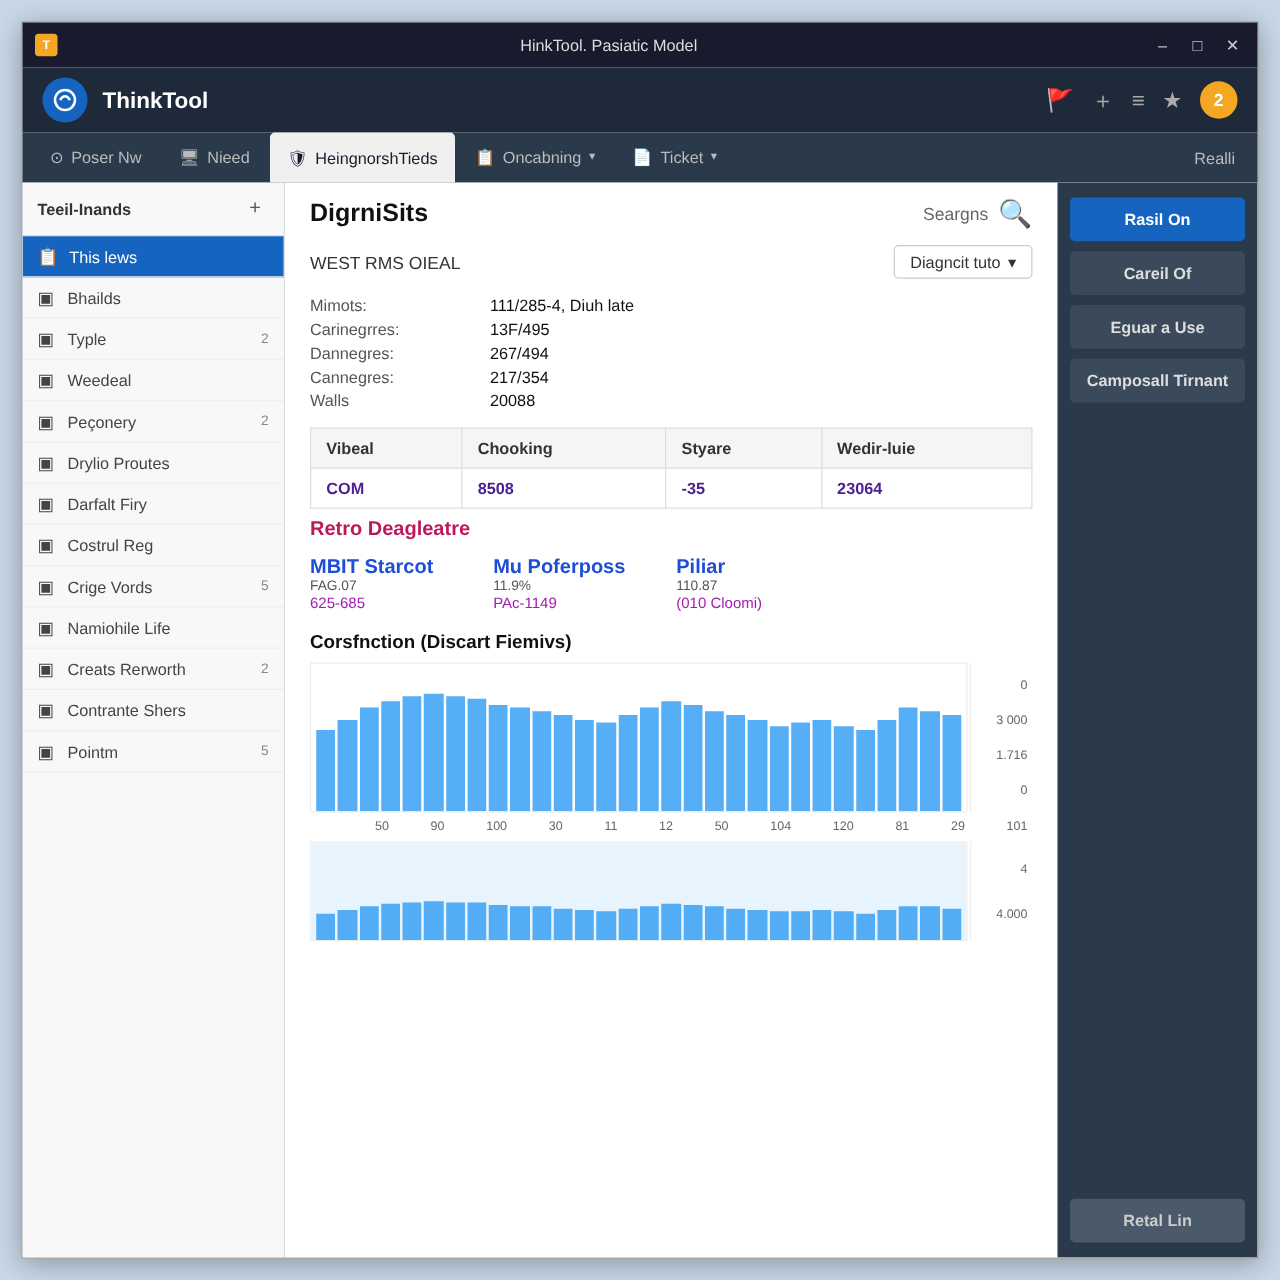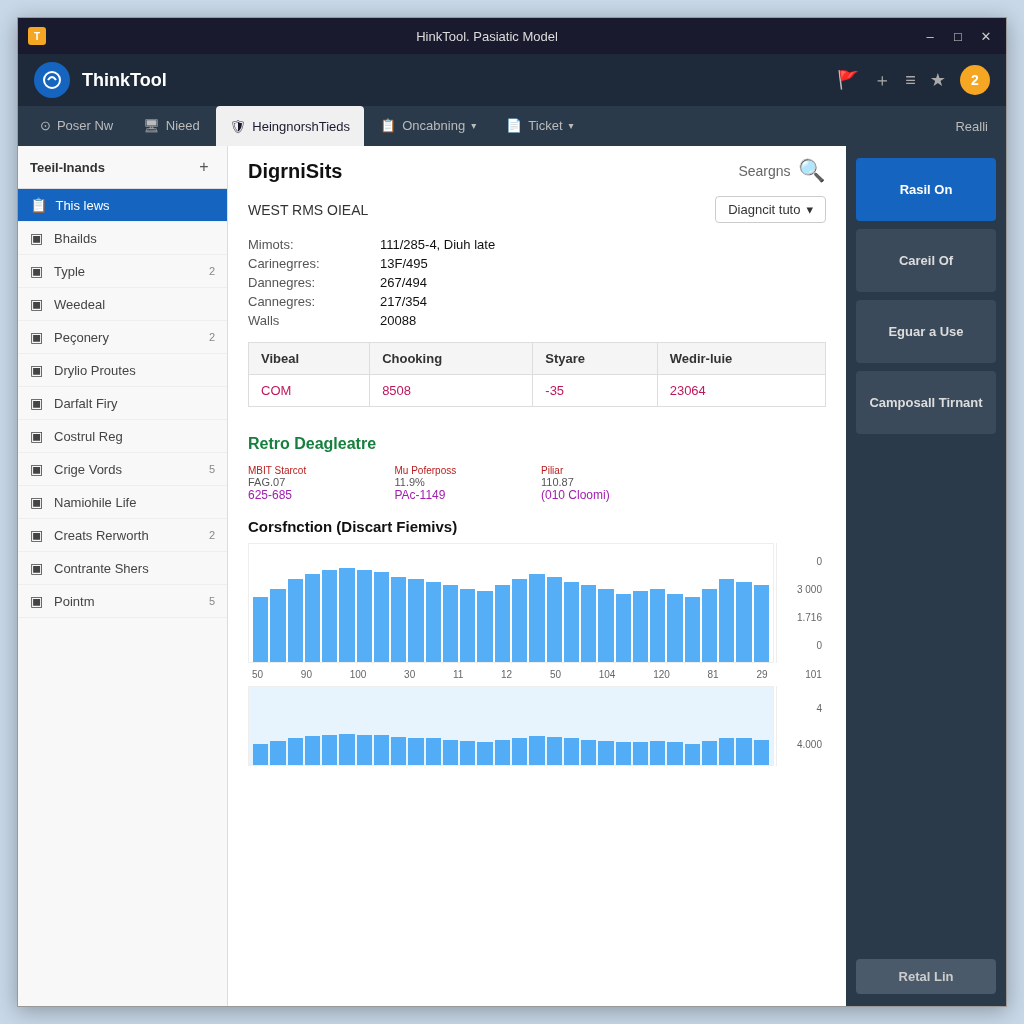--- a/index.html
+++ b/index.html
@@ -47,47 +47,47 @@
     .content { flex: 1; overflow-y: auto; padding: 12px 20px; background: white; }
     .content-header { display: flex; align-items: center; justify-content: space-between; margin-bottom: 12px; }
     .content-title { font-size: 20px; font-weight: 700; color: #111; }
     .search-area { display: flex; align-items: center; gap: 8px; color: #666; font-size: 14px; }
     .search-icon { color: #1565c0; font-size: 22px; cursor: pointer; }
 
     .section-header { display: flex; align-items: center; justify-content: space-between; margin-bottom: 14px; }
     .section-label { font-size: 14px; color: #333; font-weight: 500; }
     .dropdown-btn { display: flex; align-items: center; gap: 6px; padding: 5px 12px; border: 1px solid #ccc; border-radius: 4px; background: white; font-size: 13px; color: #333; cursor: pointer; }
 
-    .info-grid { display: grid; grid-template-columns: 130px 1fr; gap: 4px 2px; margin-bottom: 14px; font-size: 13px; }
+    .info-grid { display: grid; grid-template-columns: 130px 1fr; gap: 4px 14px; margin-bottom: 14px; font-size: 13px; }
     .info-label { color: #555; }
     .info-value { color: #111; font-weight: 500; }
 
-    .data-table { width: 100%; border-collapse: collapse; margin-bottom: 28px; border: 1px solid #ddd; }
+    .data-table { width: 100%; border-collapse: collapse; margin-bottom: 8px; border: 1px solid #ddd; }
     .data-table th { background: #f5f5f5; border: 1px solid #ddd; padding: 8px 12px; text-align: left; font-size: 13px; color: #333; font-weight: 600; }
-    .data-table td { border: 1px solid #ddd; padding: 8px 12px; font-size: 13px; color: #be185d; }
-
-    .section-title { font-size: 16px; font-weight: 700; color: #15803d; margin-bottom: 12px; }
+    .data-table td { border: 1px solid #ddd; padding: 8px 12px; font-size: 13px; color: #4c1d95; font-weight: bold; }
+
+    .section-title { font-size: 16px; font-weight: 700; color: #be185d; margin-bottom: 12px; }
     .metrics-grid { display: grid; grid-template-columns: repeat(4, 1fr); gap: 8px; margin-bottom: 16px; }
     .metric-block { }
-    .metric-name { font-size: 10px; font-weight: 400; color: #b91c1c; }
+    .metric-name { font-size: 16px; font-weight: 700; color: #1d4ed8; }
     .metric-sub { font-size: 11px; color: #555; }
     .metric-val { font-size: 12px; color: #a21caf; }
 
     .chart-section-title { font-size: 15px; font-weight: 700; color: #111; margin-bottom: 8px; }
     .chart-container { position: relative; height: 120px; background: white; border: 1px solid #eee; overflow: hidden; }
     .chart-bars { display: flex; align-items: flex-end; height: 100%; padding: 0 4px; gap: 2px; }
     .bar { background: #42a5f5; flex: 1; min-width: 4px; opacity: 0.9; }
     .chart-yaxis { position: absolute; right: 0; top: 0; bottom: 0; width: 50px; display: flex; flex-direction: column; justify-content: space-around; padding: 4px 4px; font-size: 10px; color: #666; text-align: right; border-left: 1px solid #eee; }
-    .chart-xaxis { display: flex; justify-content: space-between; font-size: 10px; color: #666; padding: 2px 4px; }
+    .chart-xaxis { display: flex; justify-content: space-between; font-size: 10px; color: #666; padding: 2px 4px; margin-left: 48px; }
 
     .chart2-container { height: 80px; background: white; border: 1px solid #eee; overflow: hidden; margin-top: 4px; }
 
     
     .right-panel { width: 160px; background: #2a3a4a; display: flex; flex-direction: column; padding: 12px 10px; gap: 8px; }
-    .action-btn { padding: 24px 8px; border: none; border-radius: 4px; font-size: 13px; font-weight: 600; cursor: pointer; text-align: center; }
+    .action-btn { padding: 10px 8px; border: none; border-radius: 4px; font-size: 13px; font-weight: 600; cursor: pointer; text-align: center; }
     .action-btn.primary { background: #1565c0; color: white; }
     .action-btn.secondary { background: #3a4a5a; color: #ddd; }
     .right-spacer { flex: 1; }
     .bottom-btn { padding: 10px 8px; border: none; border-radius: 4px; font-size: 13px; font-weight: 600; cursor: pointer; text-align: center; background: #4a5a6a; color: #ccc; margin-top: auto; }
   </style>
 </head>
 <body>
 
 <div class="window">
 

